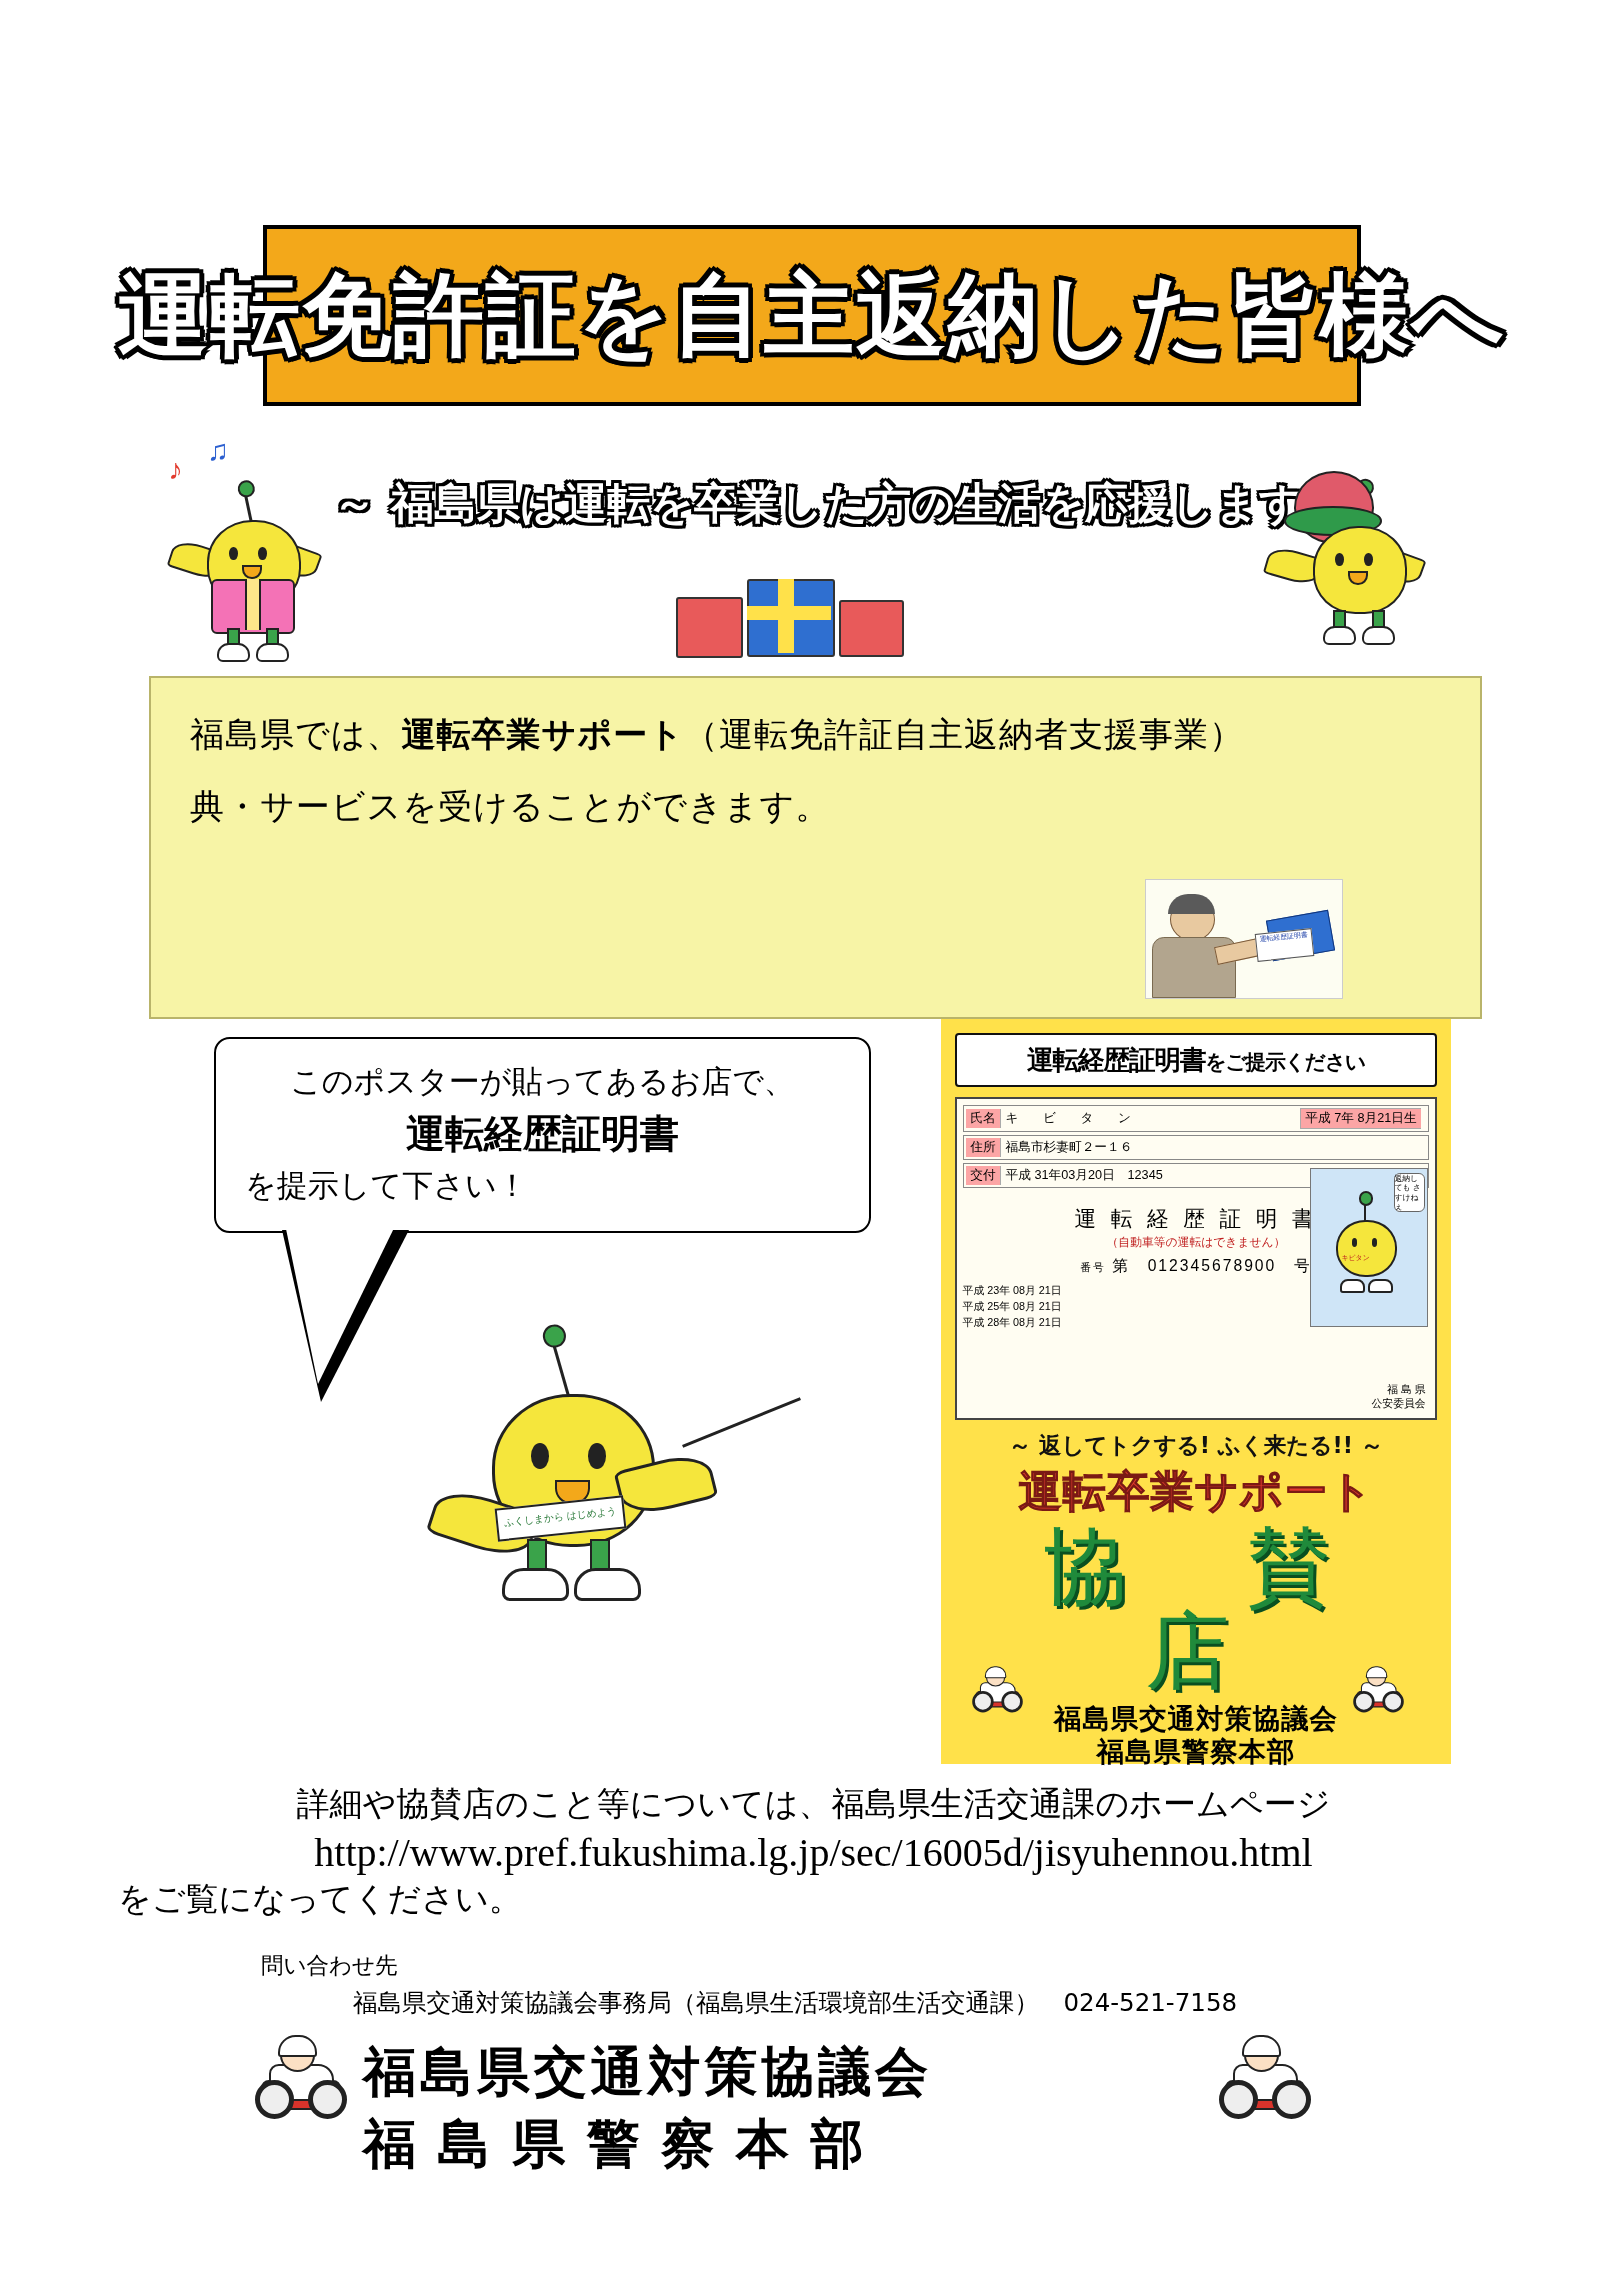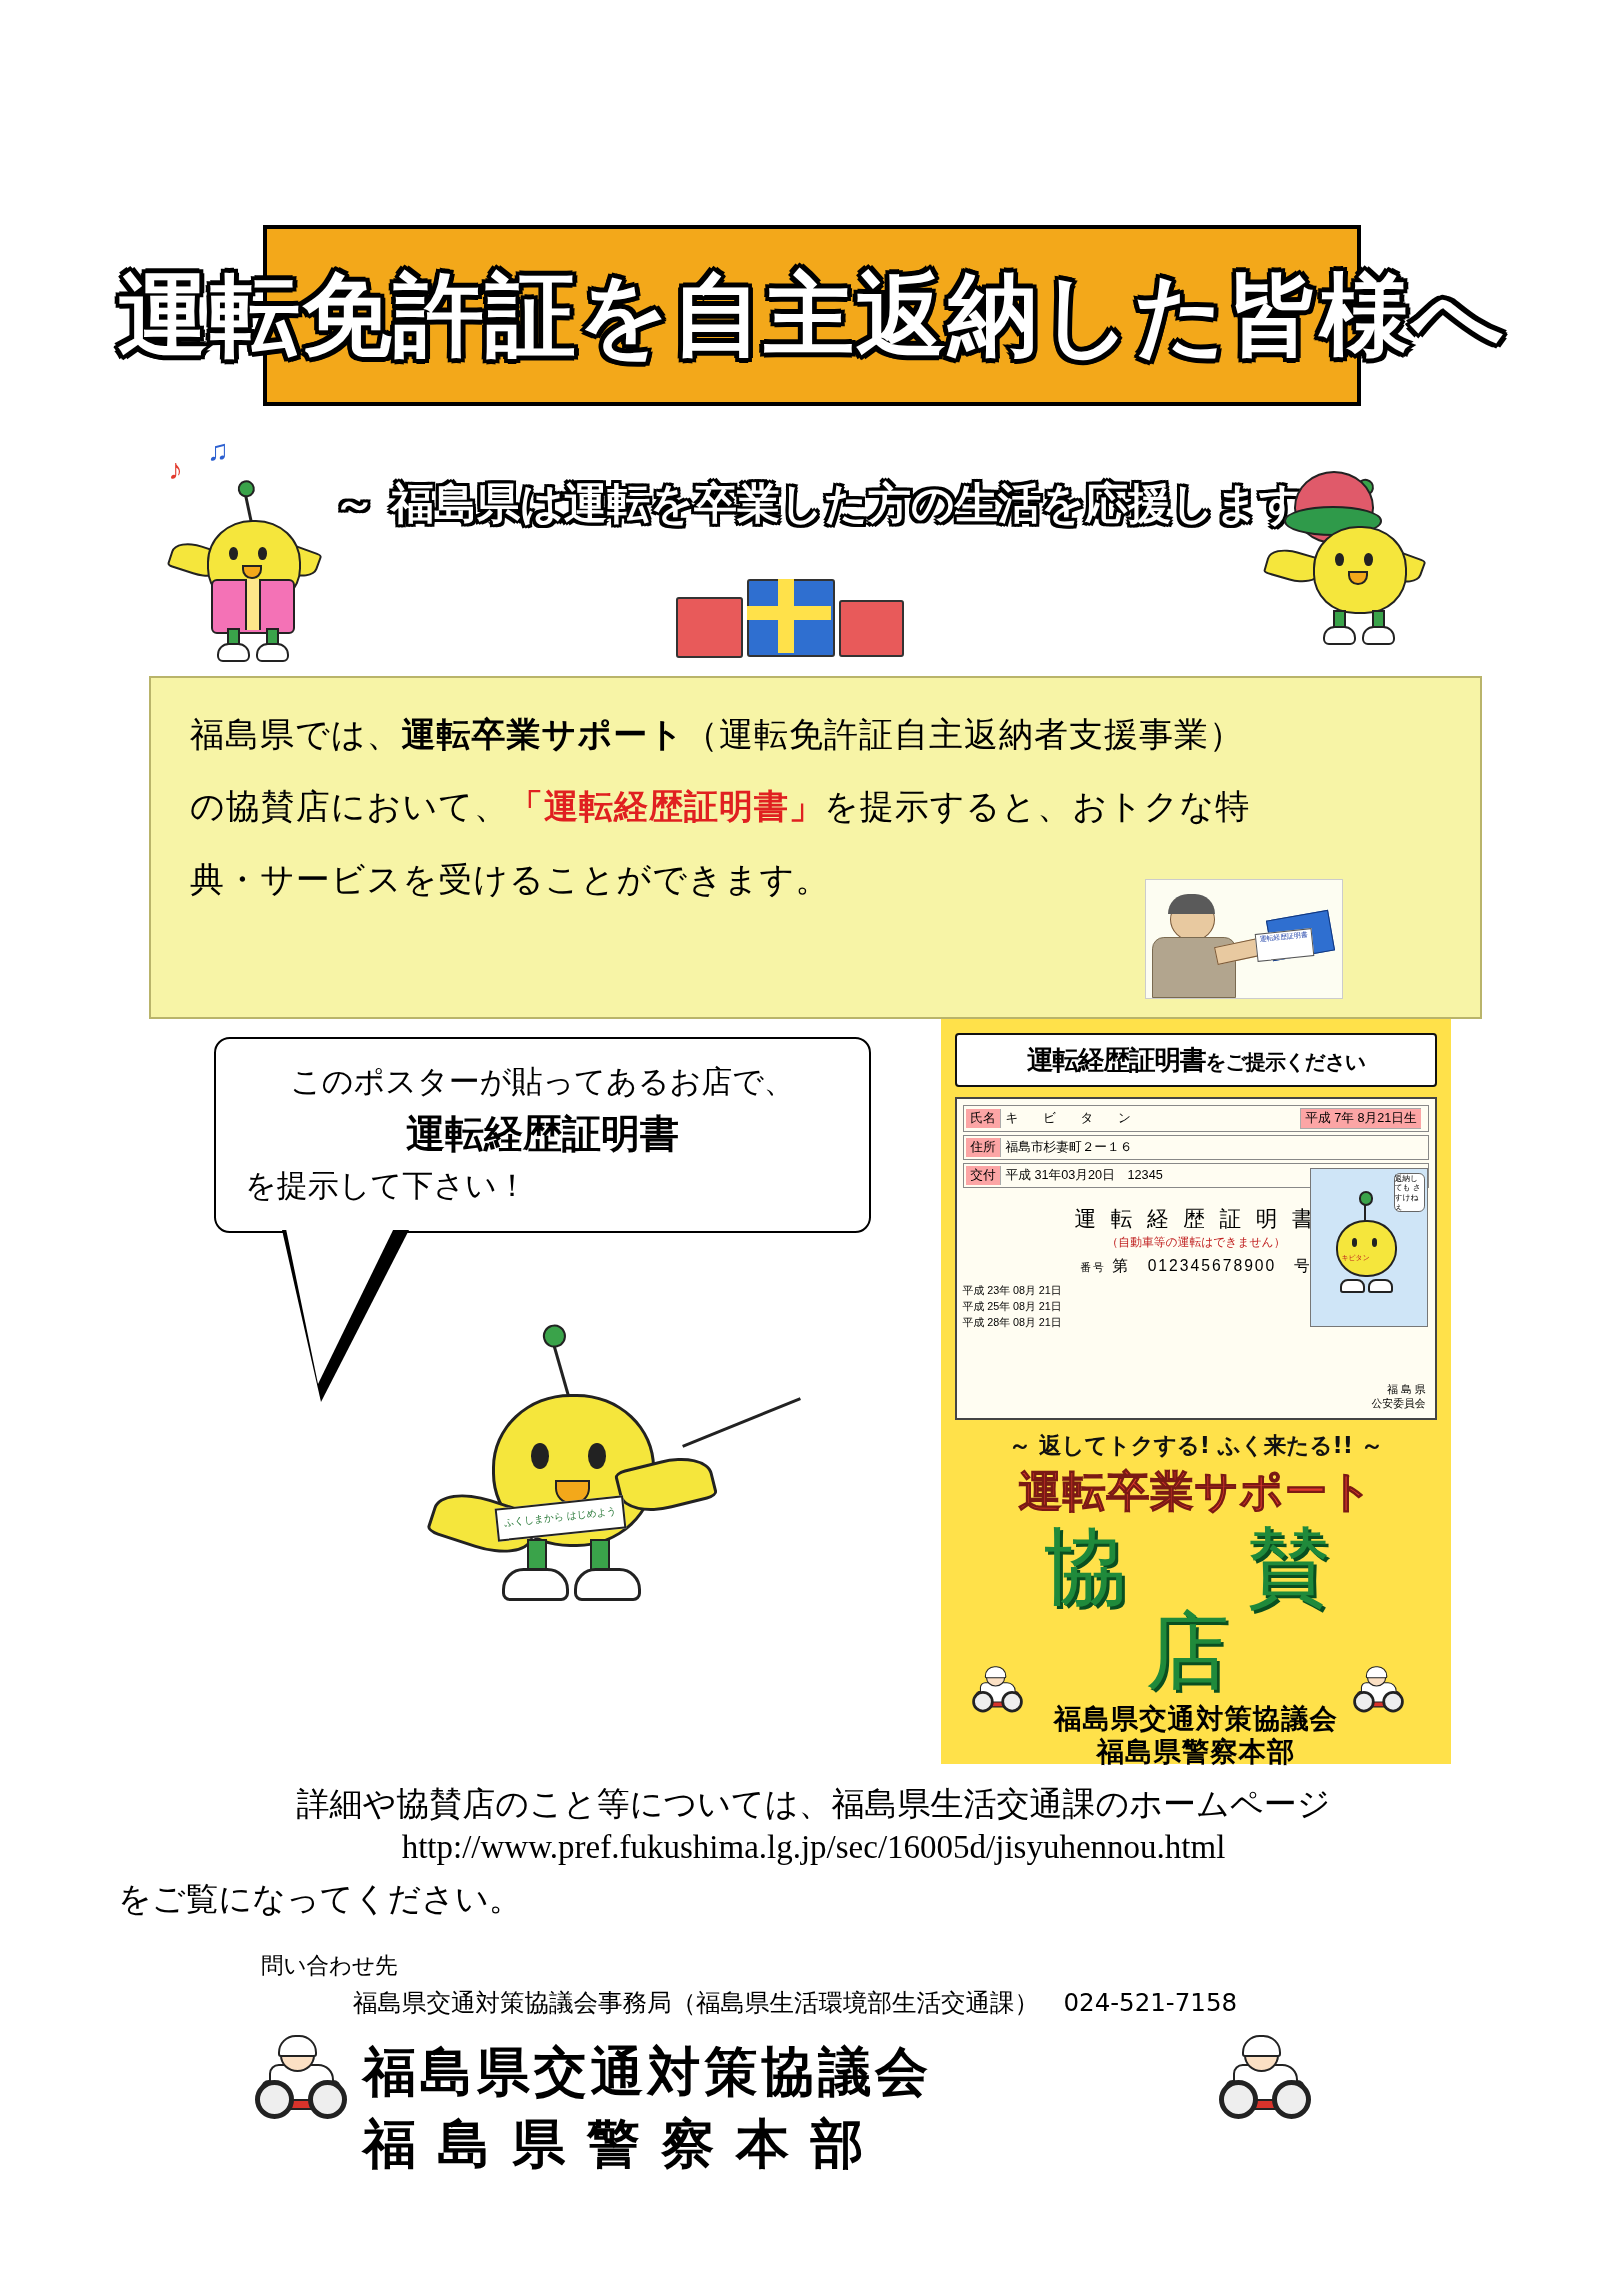--- a/index.html
+++ b/index.html
@@ -362,21 +362,21 @@
     font-family: "DejaVu Sans", sans-serif;
     font-size: 33px;
     text-align: center;
   }
   .bottom-url {
     position: absolute;
     left: 157px;
     top: 1829px;
     width: 1313px;
     font-family: "Liberation Serif", serif;
-    font-size: 33px;
+    font-size: 40px;
     text-align: center;
   }
   .bottom-2 {
     position: absolute;
     left: 118px;
     top: 1877px;
     font-family: "DejaVu Sans", sans-serif;
     font-size: 33px;
   }
 
@@ -512,23 +512,20 @@
   <div class="gift-box" style="left:71px; top:5.9px; width:84px; height:74px; background:#2f6fd0; border-radius:2.9px;"></div>
   <div class="gift-box" style="left:163px; top:27.4px; width:61px; height:53px; background:#e85a5a; border-radius:2.9px;"></div>
   <div style="position:absolute;left:102px;top:5.9px;width:15.7px;height:74px;background:#ffe14a;"></div>
   <div style="position:absolute;left:71px;top:33px;width:84px;height:13.7px;background:#ffe14a;"></div>
 </div>
 
 <div class="main-box">
   <p>
     <span>福島県では、</span><span class="b">運転卒業サポート</span><span>（運転免許証自主返納者支援事業）</span>
   </p>
-  <p>
-    <span>の協賛店において、</span><span class="red">「運転経歴証明書」</span><span>を提示すると、おトクな特</span>
-  </p>
   <p>典・サービスを受けることができます。</p>
 
   <div class="photo-box">
     <div style="position:absolute;left:23.5px;top:17.6px;width:43px;height:41px;background:#e8c9a0;border:1px solid #7a5a3a;border-radius:50%;"></div>
     <div style="position:absolute;left:21.6px;top:13.7px;width:47px;height:19.6px;background:#5a5a5a;border-radius:21.6px 21.6px 0 0;"></div>
     <div style="position:absolute;left:5.9px;top:57px;width:82px;height:59px;background:#b2a58e;border:1px solid #7a6a50;border-radius:11.8px 11.8px 0 0;"></div>
     <div style="position:absolute;left:69px;top:59px;width:76px;height:15.7px;background:#e8c9a0;border:1px solid #7a5a3a;transform:rotate(-12deg);"></div>
     <div style="position:absolute;left:123px;top:35px;width:61px;height:39px;background:#2f6fd0;border:1px solid #12357a;transform:rotate(-10deg);"></div>
     <div style="position:absolute;left:110px;top:51px;width:55px;height:25.5px;background:#ffffff;border:1px solid #555;transform:rotate(-6deg);font-size:6.9px;text-align:center;color:#2244aa;">運転経歴証明書</div>
   </div>

